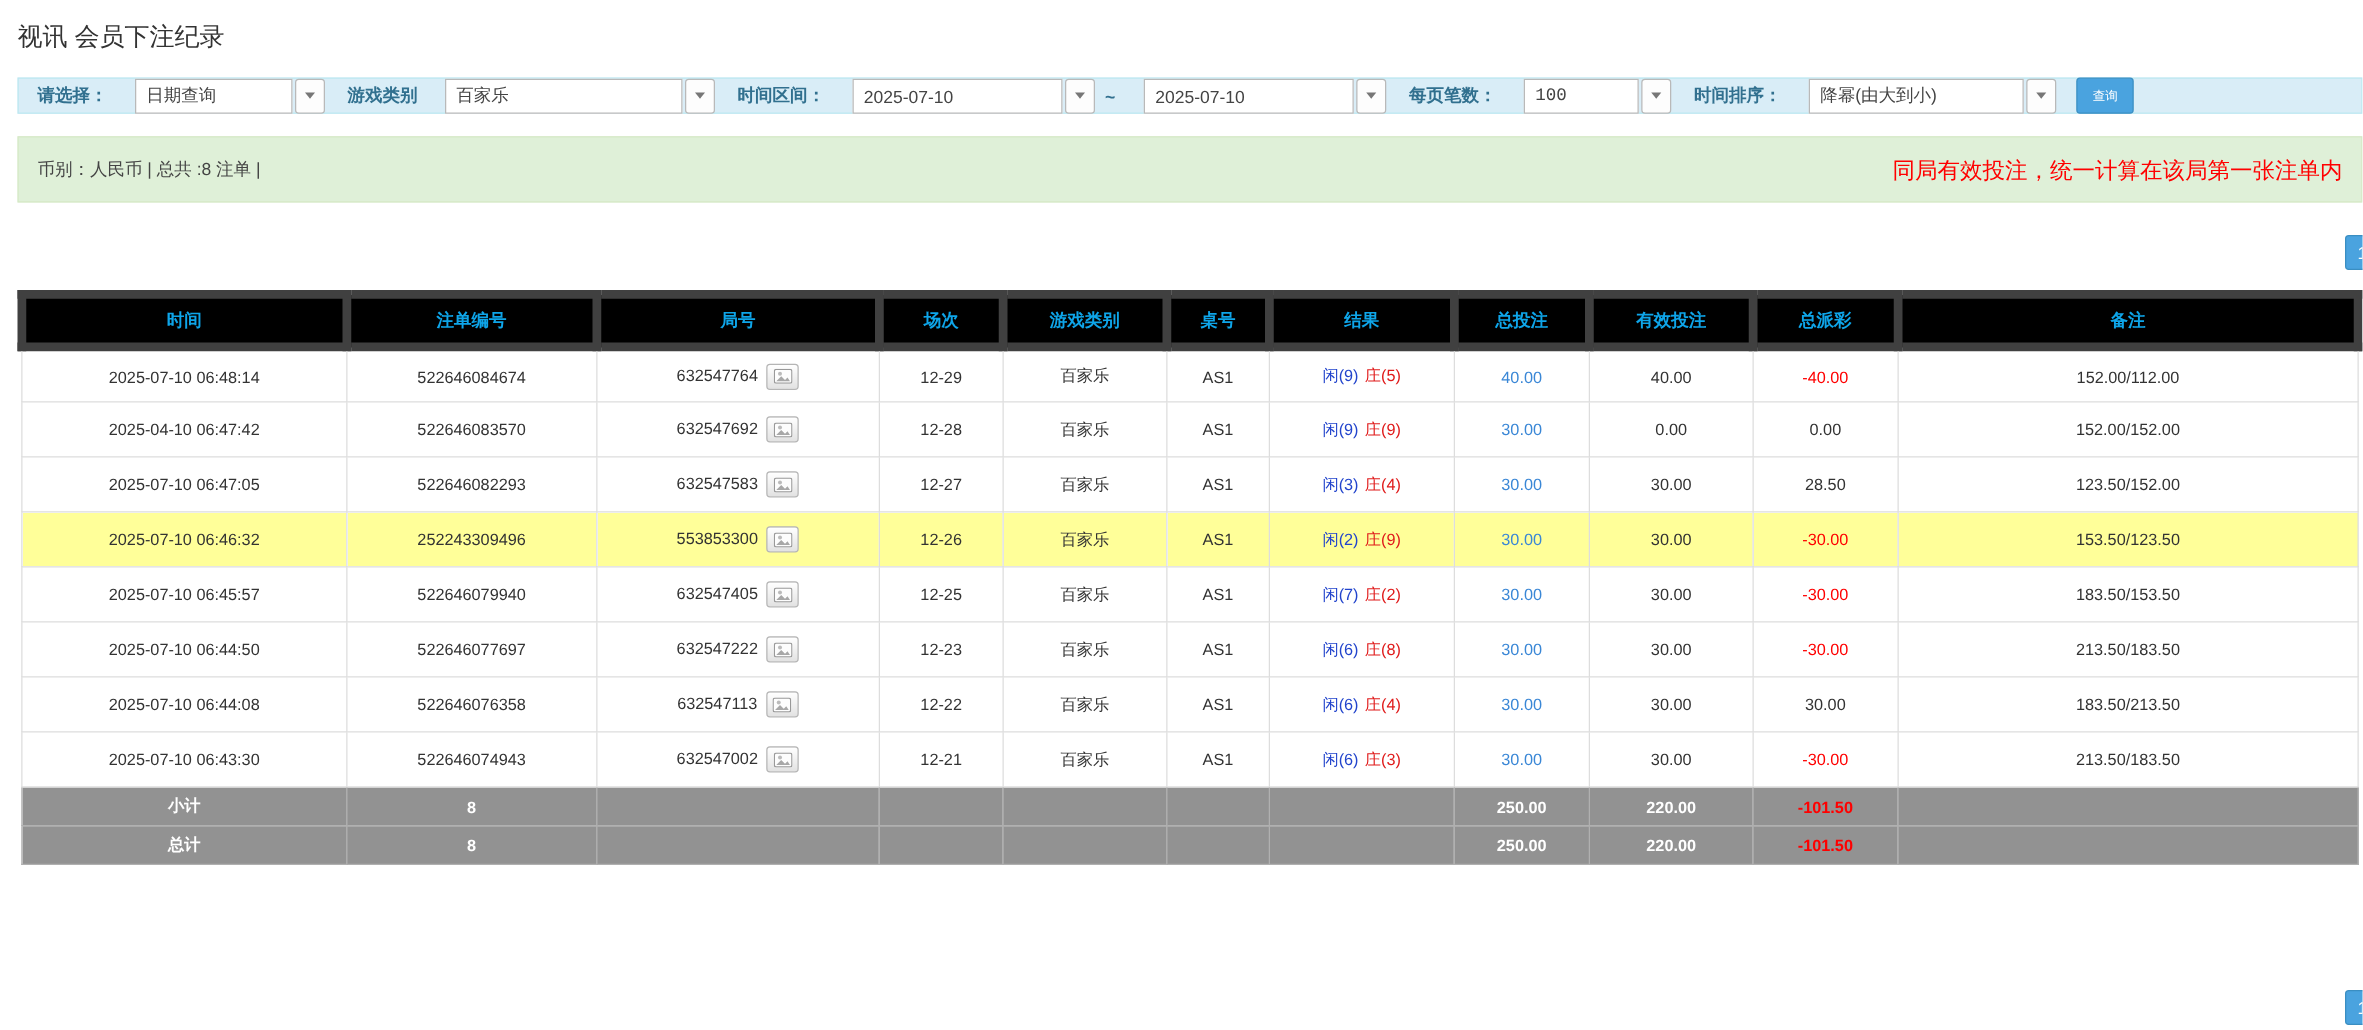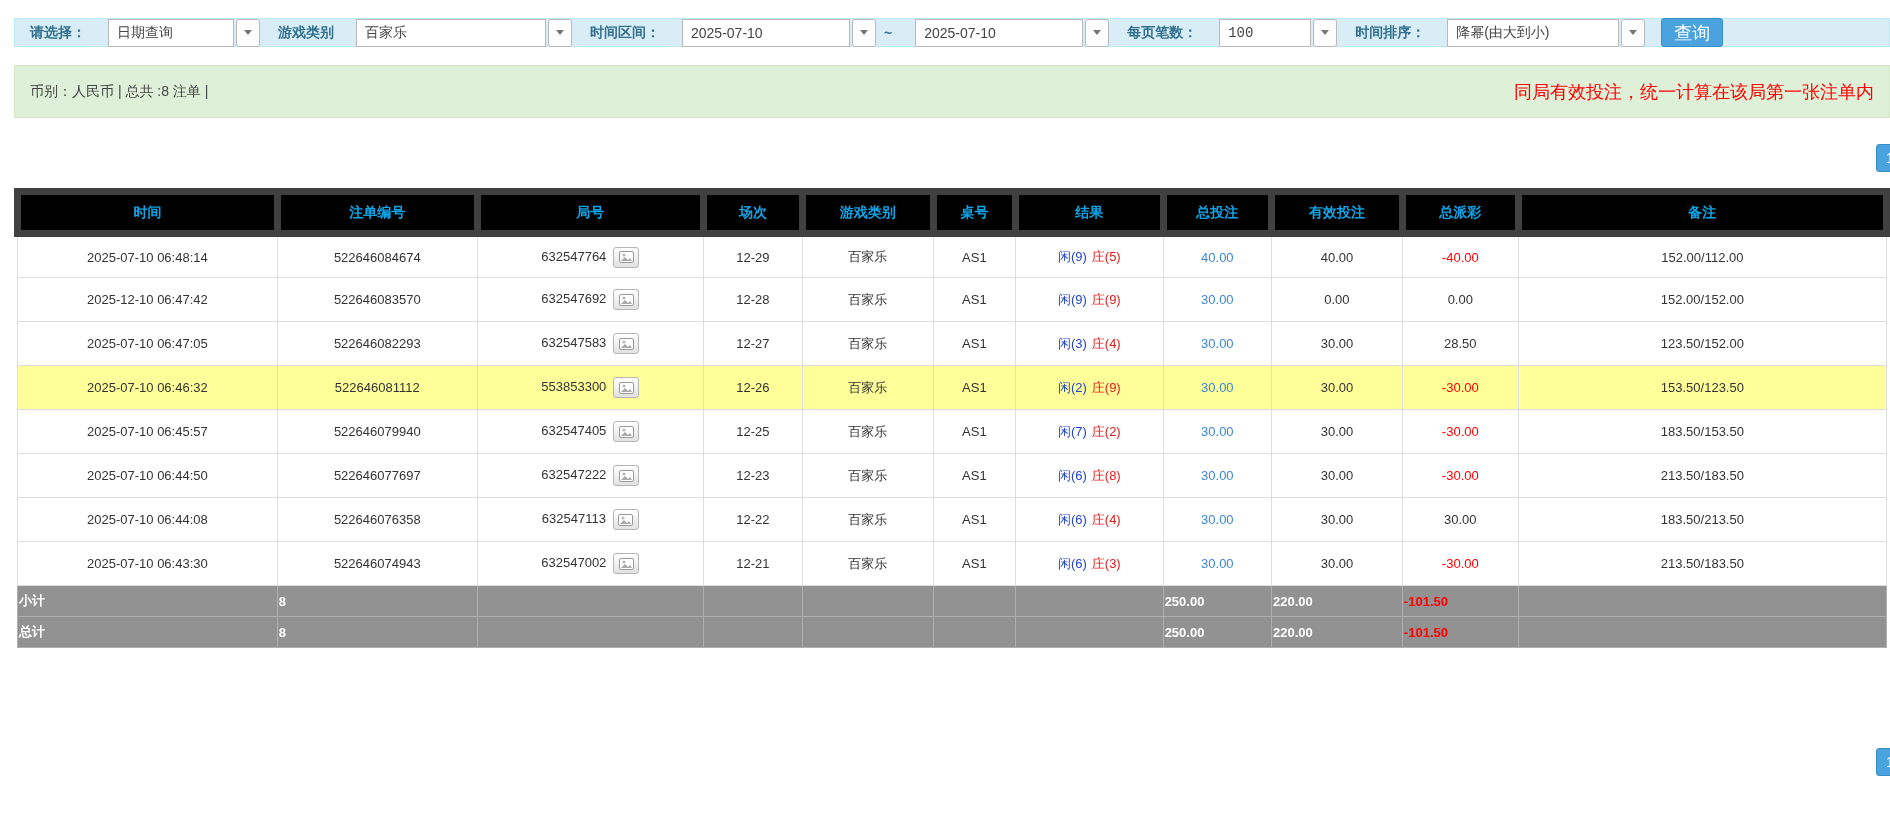--- a/index.html
+++ b/index.html
@@ -57,21 +57,21 @@
   .w-select { width: 126px; }
   .w-game   { width: 190px; }
   .w-date   { width: 168px; }
   .w-size   { width: 92px; font-family: Liberation Mono, monospace;  }
   .w-sort   { width: 172px; }
   .tilde { margin: 0 8px; color: #31708f; font-weight: bold; font-size: 14px; }
   .query-btn {
     height: 29px; margin-left: 16px; padding: 0 12px;
     background: var(--accent-blue, #4aa3df);
     border: 1px solid #3a8ec2; border-radius: 3px;
-    color: #fff; font-size: 18px; cursor: pointer;
+    color: #fff; font-size: 10px; cursor: pointer;
     font-family: Liberation Sans, sans-serif;
   }
 
   
   .summary-bar {
     margin-top: 18px;
     background: var(--summary-bar-bg, #dff0d8);
     border: 1px solid var(--summary-border, #d6e9c6);
     height: 53px; box-sizing: border-box;
     display: flex; align-items: center; justify-content: space-between;
@@ -121,28 +121,30 @@
     display: inline-flex; align-items: center; justify-content: center;
     width: 24px; height: 19px; margin-left: 7px; vertical-align: middle;
     background: linear-gradient(#ffffff, #e2e2e2);
     border: 1px solid #b5b5b5; border-radius: 3px;
     cursor: pointer;
   }
   table.records tfoot td {
     height: 31px; box-sizing: border-box;
     background: var(--footer-bg, #929292);
     color: #fff; font-size: 13px; font-weight: bold;
+    text-align: center;
     border: 1px solid #b0b0b0;
   }
 </style>
 </head>
 <body>
 
 <div class="page">
 
+  <h1 class="page-title">视讯 会员下注纪录</h1>
 
   <div class="filter-bar">
     <span class="flabel first">请选择：</span>
     <span class="combo">
       <input class="combo-input w-select" readonly="" value="日期查询" style="">
       <button class="combo-btn">
           <i class="caret"></i>
         </button>
     </span>
 
@@ -244,21 +246,21 @@
     <td>AS1</td>
     <td>
       <span class="res-player">闲(9)</span><span class="res-banker">庄(5)</span>
     </td>
     <td><a class="bet-link">40.00</a></td>
     <td>40.00</td>
     <td class="auto-neg neg">-40.00</td>
     <td>152.00/112.00</td>
   </tr>
         <tr>
-    <td>2025-12-10 06:47:42</td>
+    <td>2025-04-10 06:47:42</td>
     <td>522646083570</td>
     <td>
       <span>632547692</span><span class="video-btn">
               <svg width="15" height="12" viewBox="0 0 15 12">
                 <rect x="0.5" y="0.5" width="14" height="11" rx="1.5" fill="#fdfdfd" stroke="#999"></rect>
                 <circle cx="5" cy="4" r="1.6" fill="#bbb"></circle>
                 <path d="M2 10 L6 6 L9 9 L11 7 L13 10 Z" fill="#a8a8a8"></path>
               </svg>
             </span>
     </td>
@@ -291,21 +293,21 @@
     <td>
       <span class="res-player">闲(3)</span><span class="res-banker">庄(4)</span>
     </td>
     <td><a class="bet-link">30.00</a></td>
     <td>30.00</td>
     <td class="auto-neg">28.50</td>
     <td>123.50/152.00</td>
   </tr>
         <tr class="highlight">
     <td>2025-07-10 06:46:32</td>
-    <td>522646081112</td>
+    <td>252243309496</td>
     <td>
       <span>553853300</span><span class="video-btn">
               <svg width="15" height="12" viewBox="0 0 15 12">
                 <rect x="0.5" y="0.5" width="14" height="11" rx="1.5" fill="#fdfdfd" stroke="#999"></rect>
                 <circle cx="5" cy="4" r="1.6" fill="#bbb"></circle>
                 <path d="M2 10 L6 6 L9 9 L11 7 L13 10 Z" fill="#a8a8a8"></path>
               </svg>
             </span>
     </td>
     <td>12-26</td>

